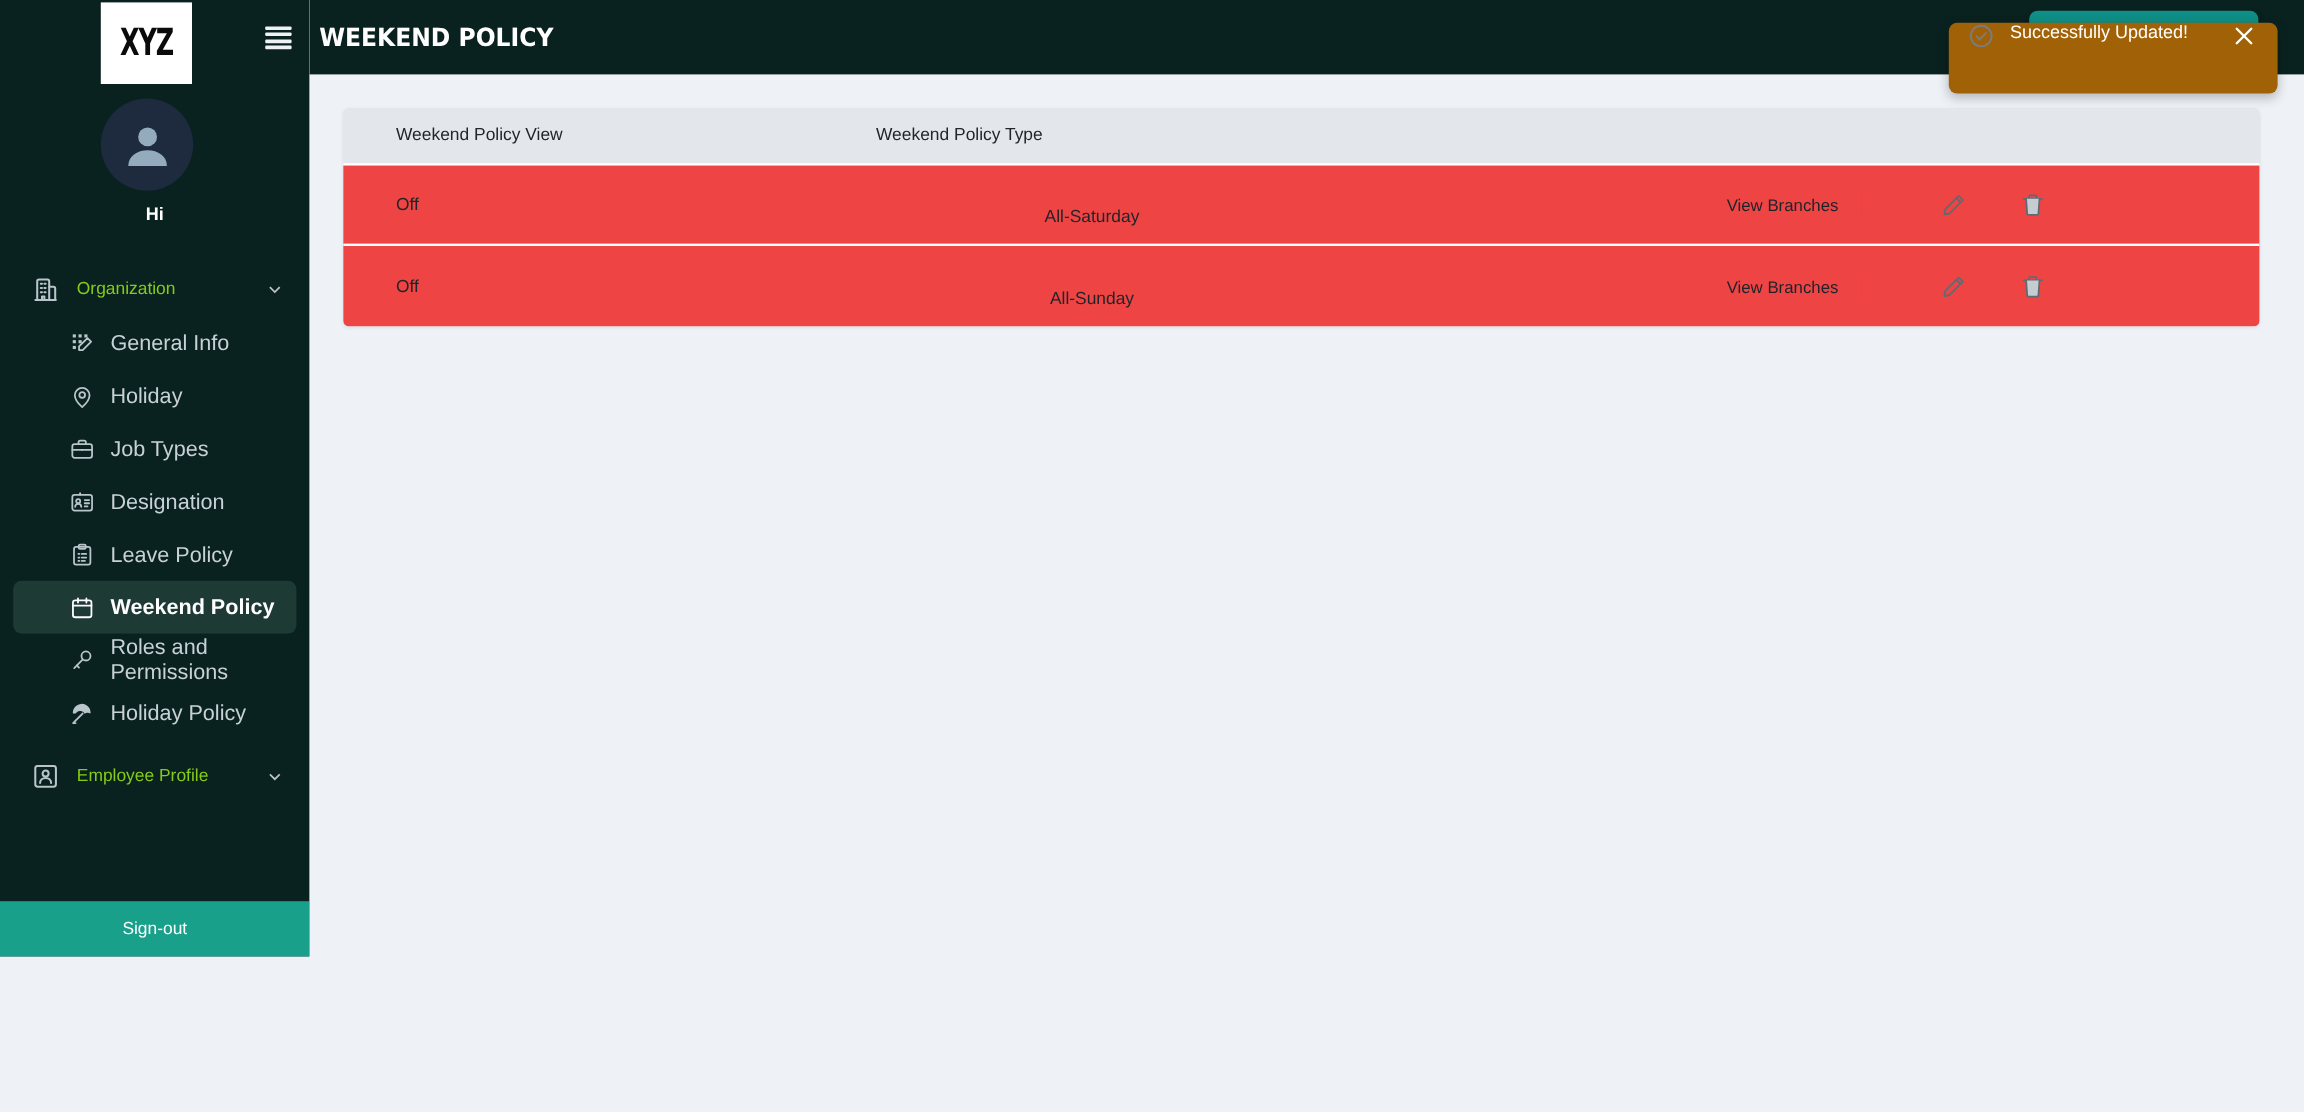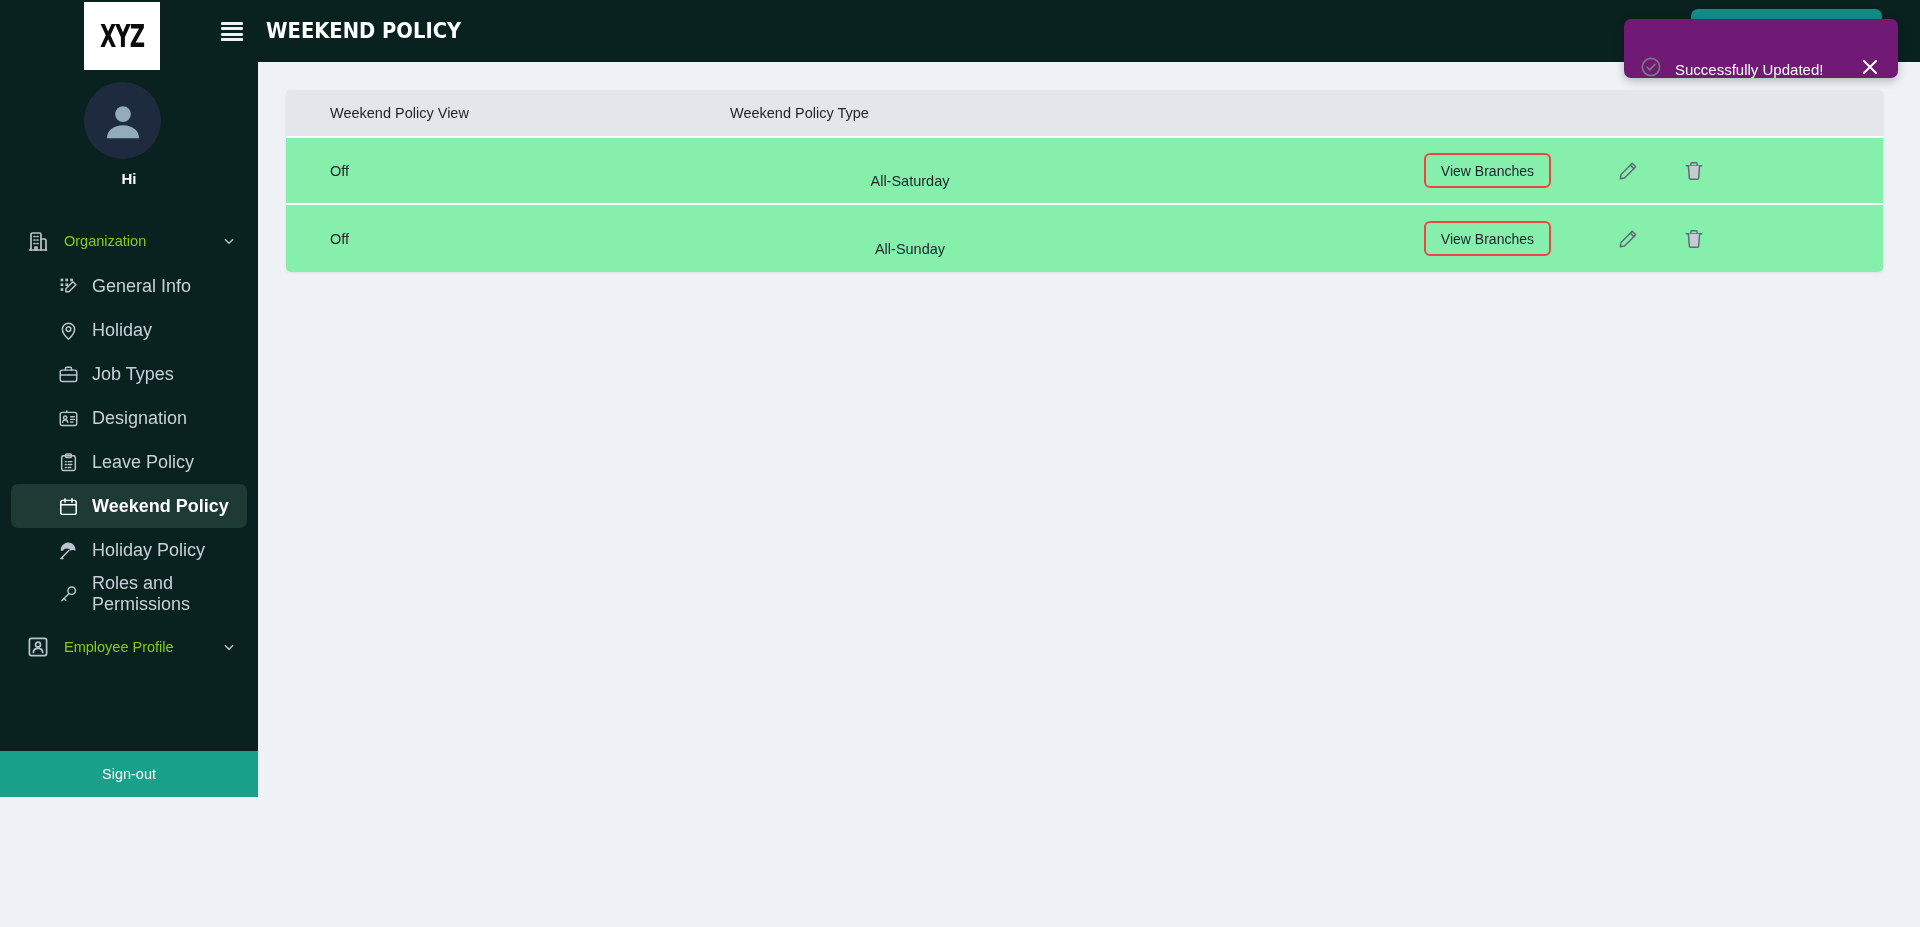--- a/index.html
+++ b/index.html
@@ -157,33 +157,33 @@
     overflow: hidden;
     box-shadow: 0 1px 3px rgba(16,24,40,.08);
   }
   .t-row {
     display: flex; align-items: center;
     border-bottom: 2px solid #ffffff;
   }
   .t-row:last-child { border-bottom: none; }
   .t-head { height: 48px; background: #e3e7ec; }
   .t-head .cell { color: #20262c; font-size: 14.5px; }
-  .t-body { height: 67px; background: #86efac; }
+  .t-body { height: 67px; background: #ef4444; }
   .t-body .cell { color: #1e2429; font-size: 14.5px; }
 
   .c-name { flex: 0 0 444px; padding-left: 44px; }
   .c-type { flex: 0 0 360px; }
   .c-type.body { text-align: center; margin-top: 20px; }
   .c-actions { flex: 1 1 auto; display: flex; align-items: center; justify-content: flex-end; padding-right: 178px; }
 
   .view-btn {
     height: 35px;
     padding: 0 15px;
     background: transparent;
-    border: 2px solid #ef4444;
+    border: 4px solid #ef4444;
     border-radius: 6px;
     color: #1c232a;
     font-size: 14px;
     font-family: "Liberation Sans", sans-serif;
     cursor: pointer;
     white-space: nowrap;
   }
   .icon-btn {
     width: 22px; height: 22px;
     background: none; border: none; cursor: pointer;
@@ -194,23 +194,23 @@
     stroke: #5d6b75; stroke-width: 1.6; fill: none;
     stroke-linecap: round; stroke-linejoin: round; }
   .gap-a { width: 66px; }
   .gap-b { width: 44px; }
 
   
   .toast {
     position: absolute;
     right: 22px; top: 19px;
     min-width: 274px; height: 59px;
-    background: #701a75;
+    background: #a16207;
     border-radius: 7px;
-    display: flex; align-items: flex-end;
+    display: flex; align-items: flex-start;
     padding: 0 17px 0 16px;
     box-shadow: 0 3px 9px rgba(0,0,0,.25);
     z-index: 40;
   }
   .toast-icon { width: 22px; height: 22px; flex: 0 0 22px; margin-right: 13px; }
   .toast-icon svg { width: 100%; height: 100%; display: block;
     stroke: #7b7b7b; stroke-width: 1.8; fill: none;
     stroke-linecap: round; stroke-linejoin: round; }
   .toast-msg { color: #ffffff; font-size: 15px; flex: 1 1 auto; white-space: nowrap; }
   .toast-close {
@@ -331,37 +331,37 @@
               <path d="M3.2 10h17.6"></path>
               <path d="M8 3v4M16 3v4"></path>
             </svg>
           </span>
           <span class="lbl">Weekend Policy</span>
         </div>
 
         <div class="nav-item">
           <span class="ico">
             <svg viewBox="0 0 24 24">
+              <circle cx="15.6" cy="7.6" r="4.3"></circle>
+              <path d="M12.6 10.8L4.4 19.2"></path>
+              <path d="M6.9 16.6l2 2"></path>
+            </svg>
+          </span>
+          <span class="lbl">Roles and Permissions</span>
+        </div>
+
+        <div class="nav-item">
+          <span class="ico">
+            <svg viewBox="0 0 24 24">
               <path d="M12.4 12.1L4 20.6"></path>
               <path d="M3.1 12.2a8.6 8.6 0 0 1 12.2-8.5 8.6 8.6 0 0 1 4.6 8.5c-2.3-1.2-4.3-.8-5.6.2-1-1.9-2.7-2.9-4.6-2.6-2 .3-3.3 1.2-3.9 2.4z" fill="#b9c4cb" stroke="none"></path>
               <path d="M3.3 21.2h2.4"></path>
             </svg>
           </span>
           <span class="lbl">Holiday Policy</span>
-        </div>
-
-        <div class="nav-item">
-          <span class="ico">
-            <svg viewBox="0 0 24 24">
-              <circle cx="15.6" cy="7.6" r="4.3"></circle>
-              <path d="M12.6 10.8L4.4 19.2"></path>
-              <path d="M6.9 16.6l2 2"></path>
-            </svg>
-          </span>
-          <span class="lbl">Roles and Permissions</span>
         </div>
 
         <div class="nav-spacer"></div>
 
         <div class="nav-group-head">
           <span class="ico">
             <svg viewBox="0 0 24 24">
               <rect x="3.4" y="3.4" width="17.2" height="17.2" rx="2"></rect>
               <circle cx="12" cy="9.6" r="2.5"></circle>
               <path d="M7.4 17.4c0-2.5 2.1-4 4.6-4s4.6 1.5 4.6 4"></path>

